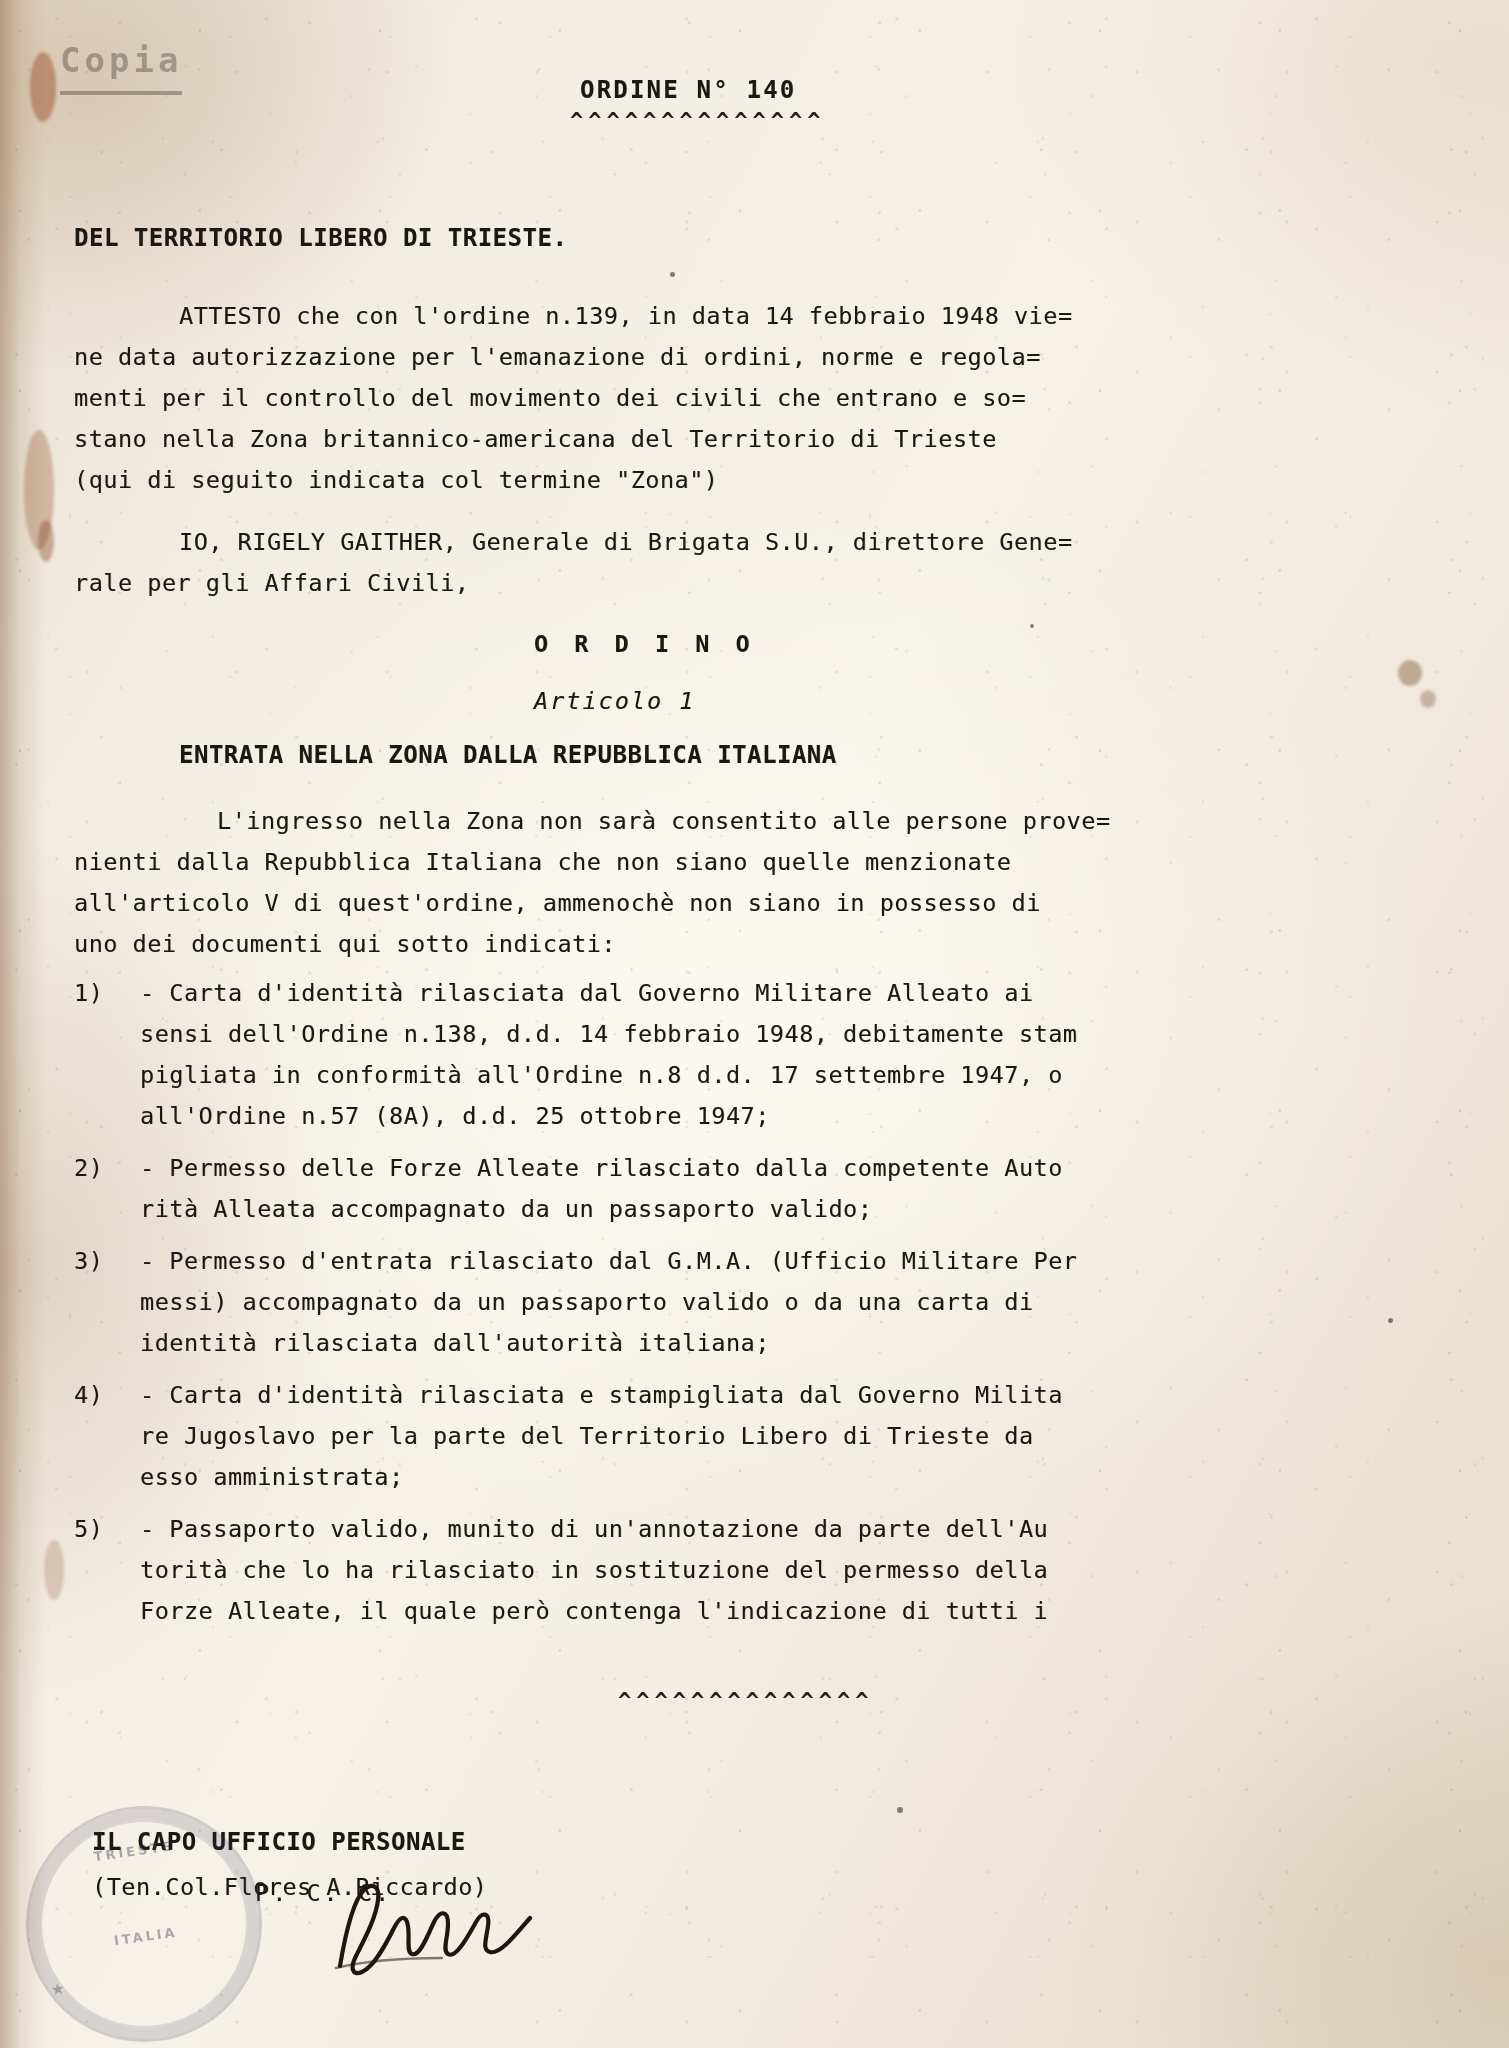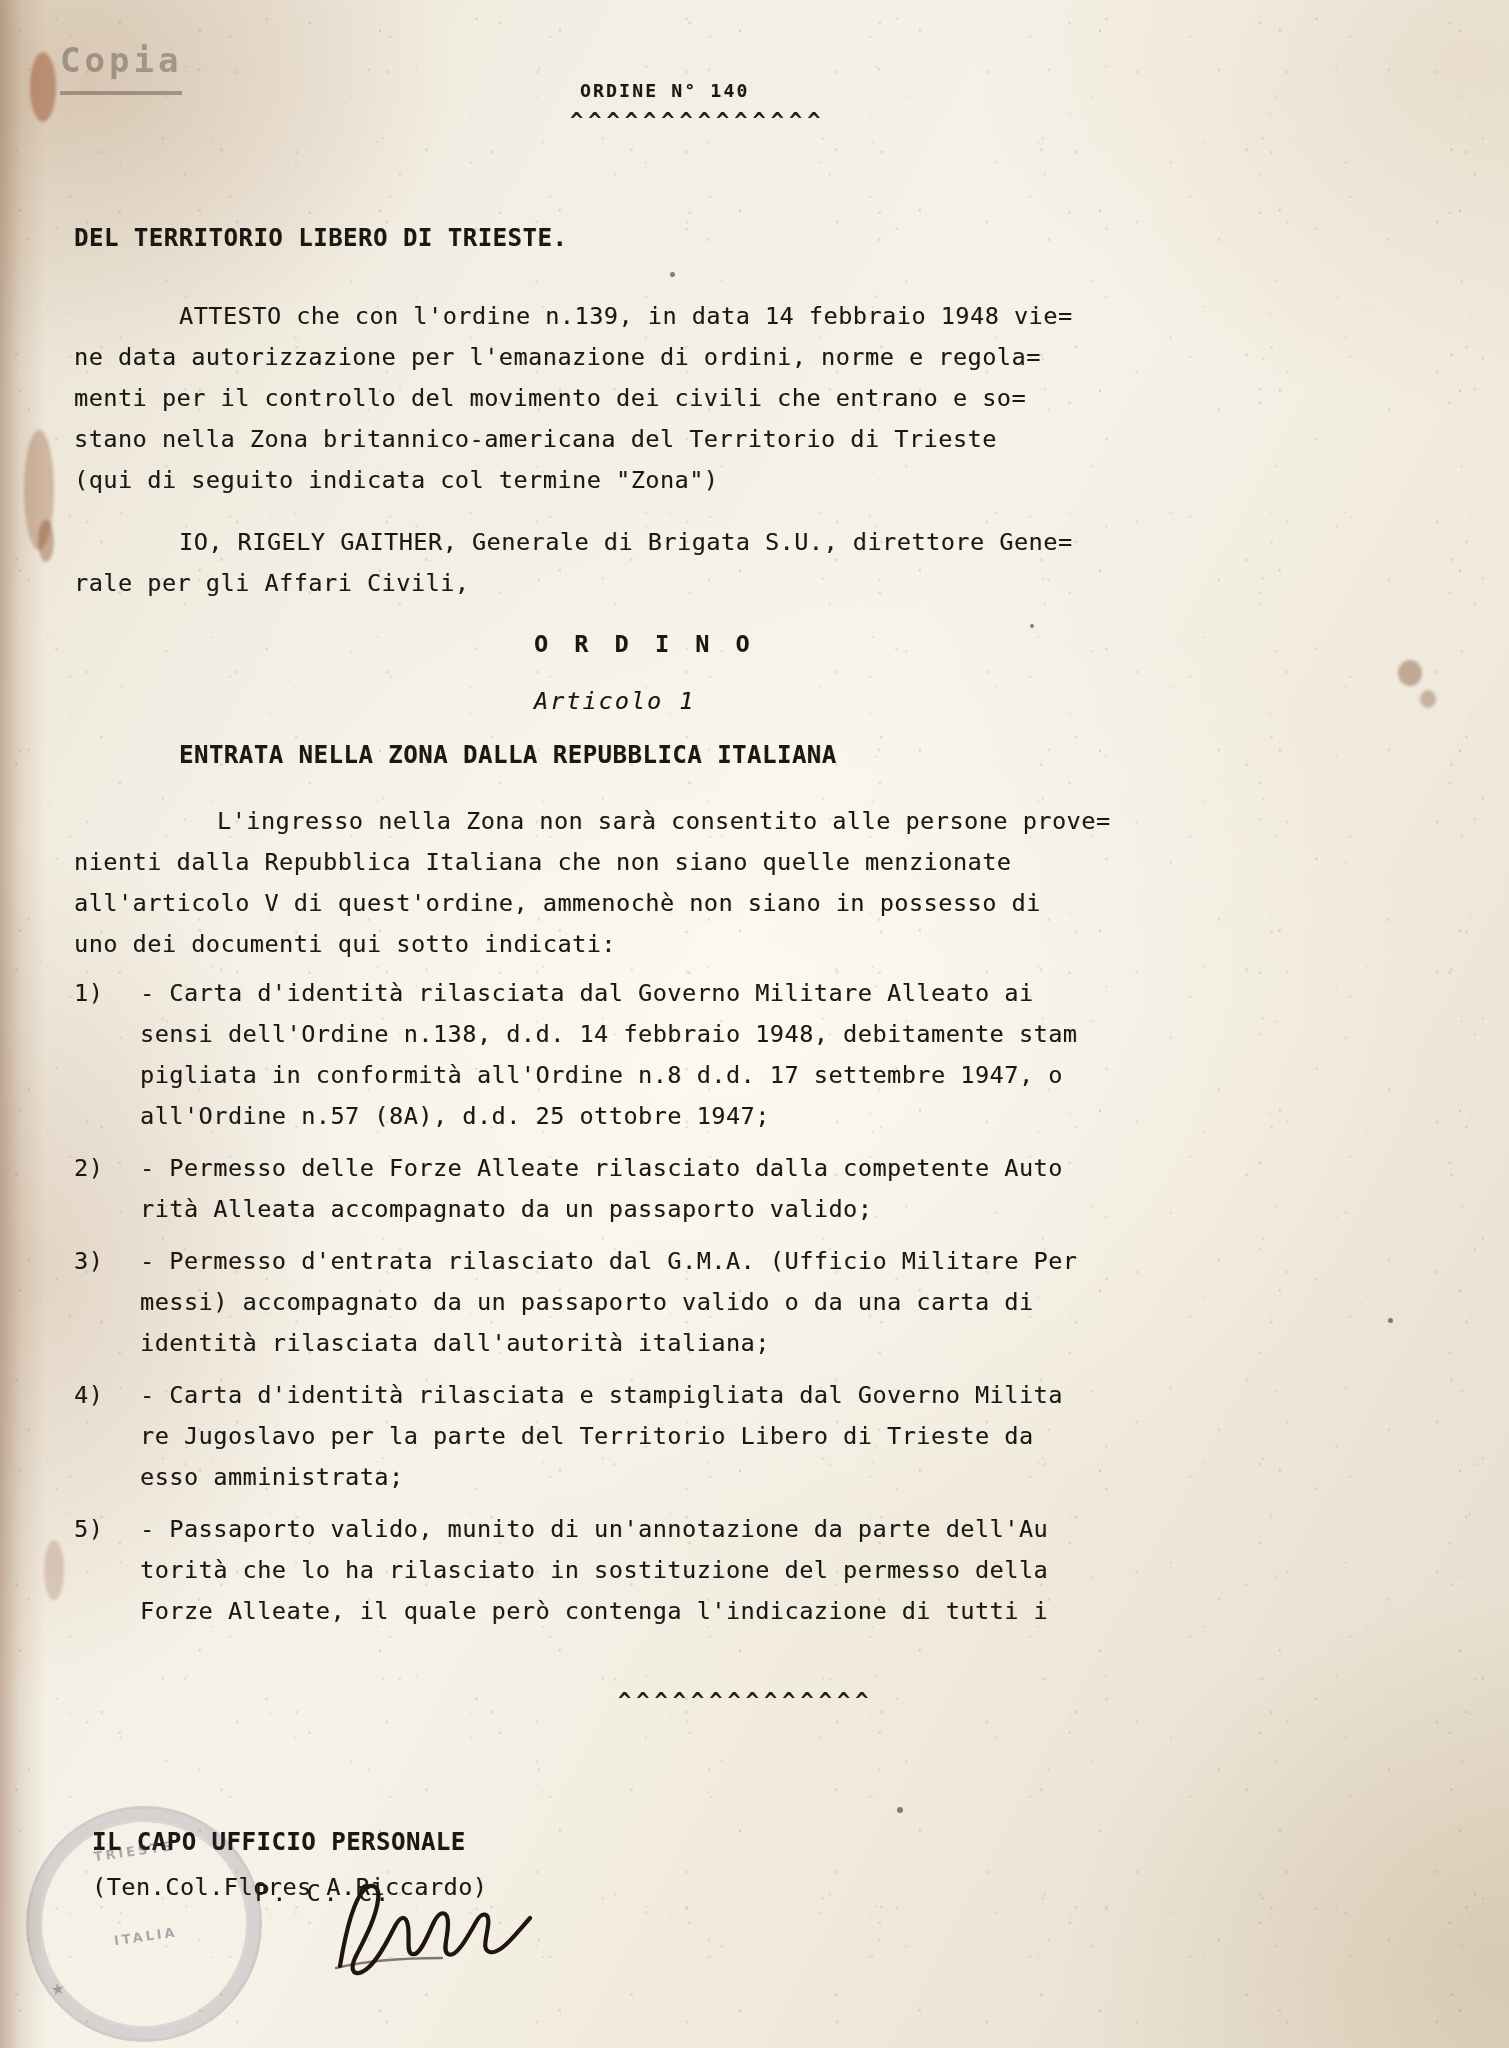--- a/index.html
+++ b/index.html
@@ -81,21 +81,21 @@
   .line {
     position: absolute;
     white-space: pre;
     letter-spacing: 0.5px;
     text-shadow: 0.4px 0.3px 0 rgba(40,30,20,0.32);
   }
 
   .mono      { font-family: "DejaVu Sans Mono", "Liberation Mono", monospace; }
   .sz-body   { font-size: 23.5px; line-height: 23.5px; }
   .sz-head   { font-size: 24px;   line-height: 24px; font-weight: 700; }
-  .sz-title  { font-size: 18px;   line-height: 25px; font-weight: 700; letter-spacing: 2.2px; }
+  .sz-title  { font-size: 24px;   line-height: 25px; font-weight: 700; letter-spacing: 2.2px; }
 
   .bold { font-weight: 700; }
 
   
   .copia {
     position: absolute;
     left: 60px; top: 40px;
     font-size: 34px;
     font-weight: 700;
     letter-spacing: 4px;

